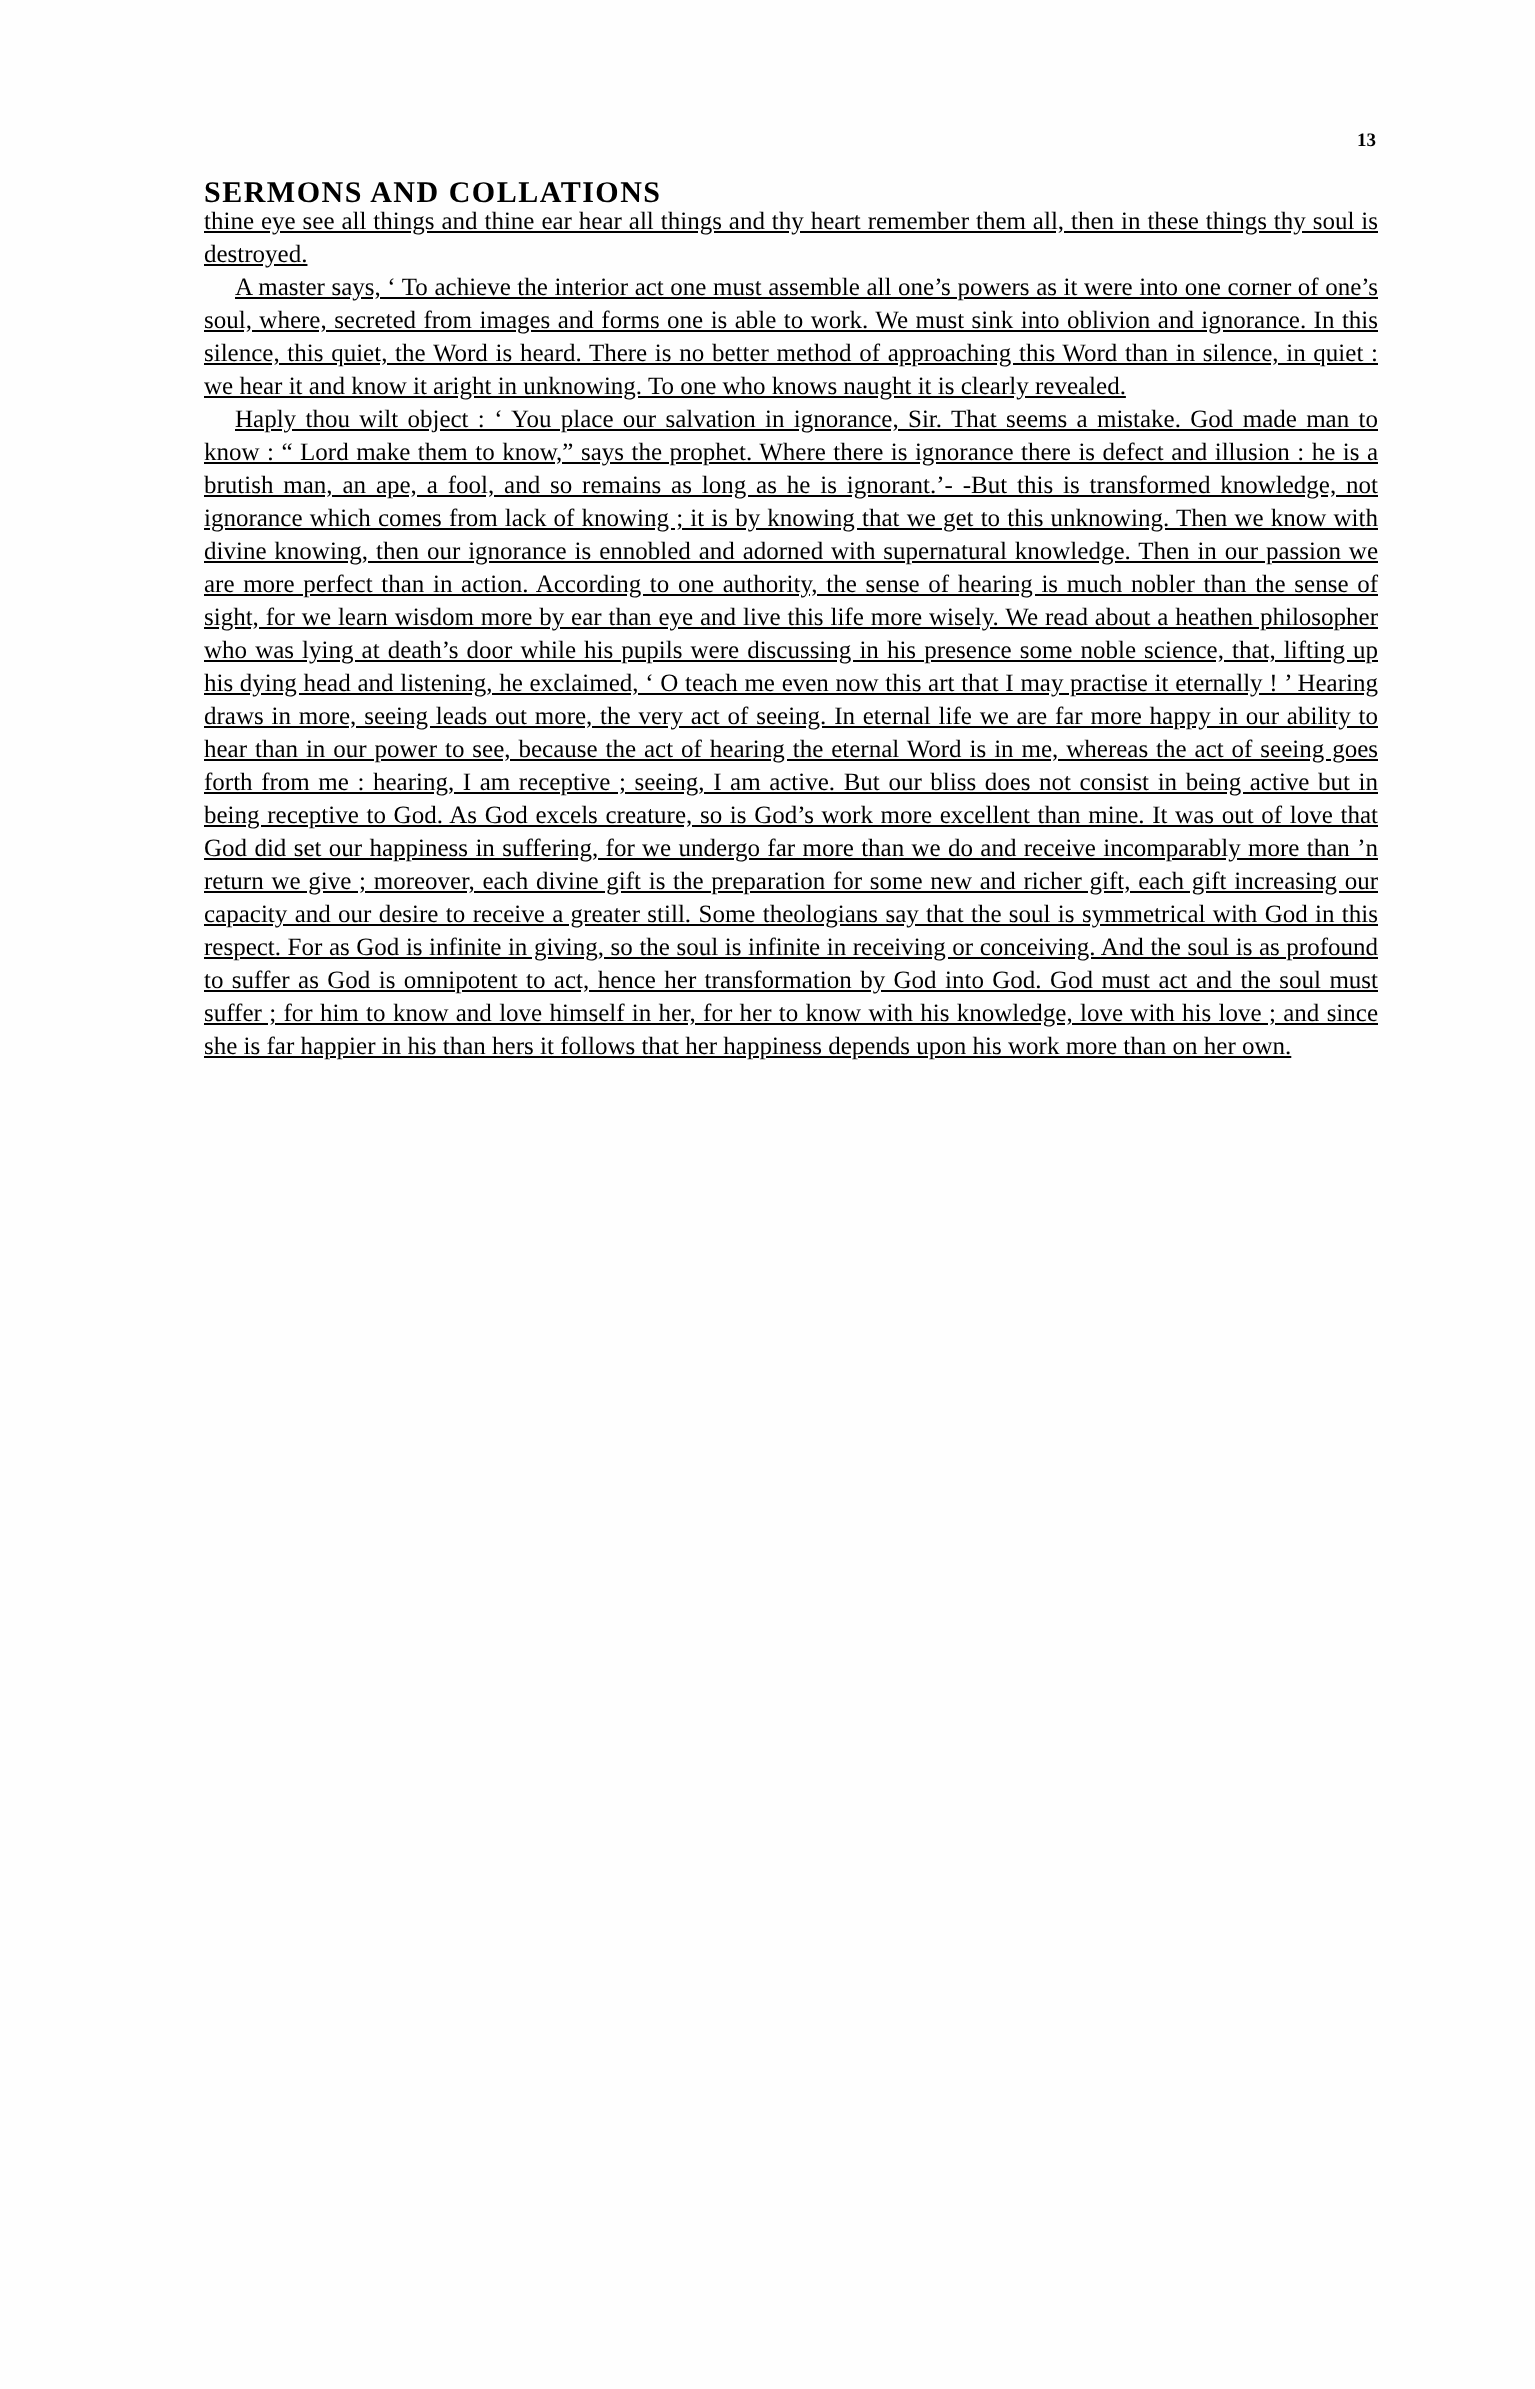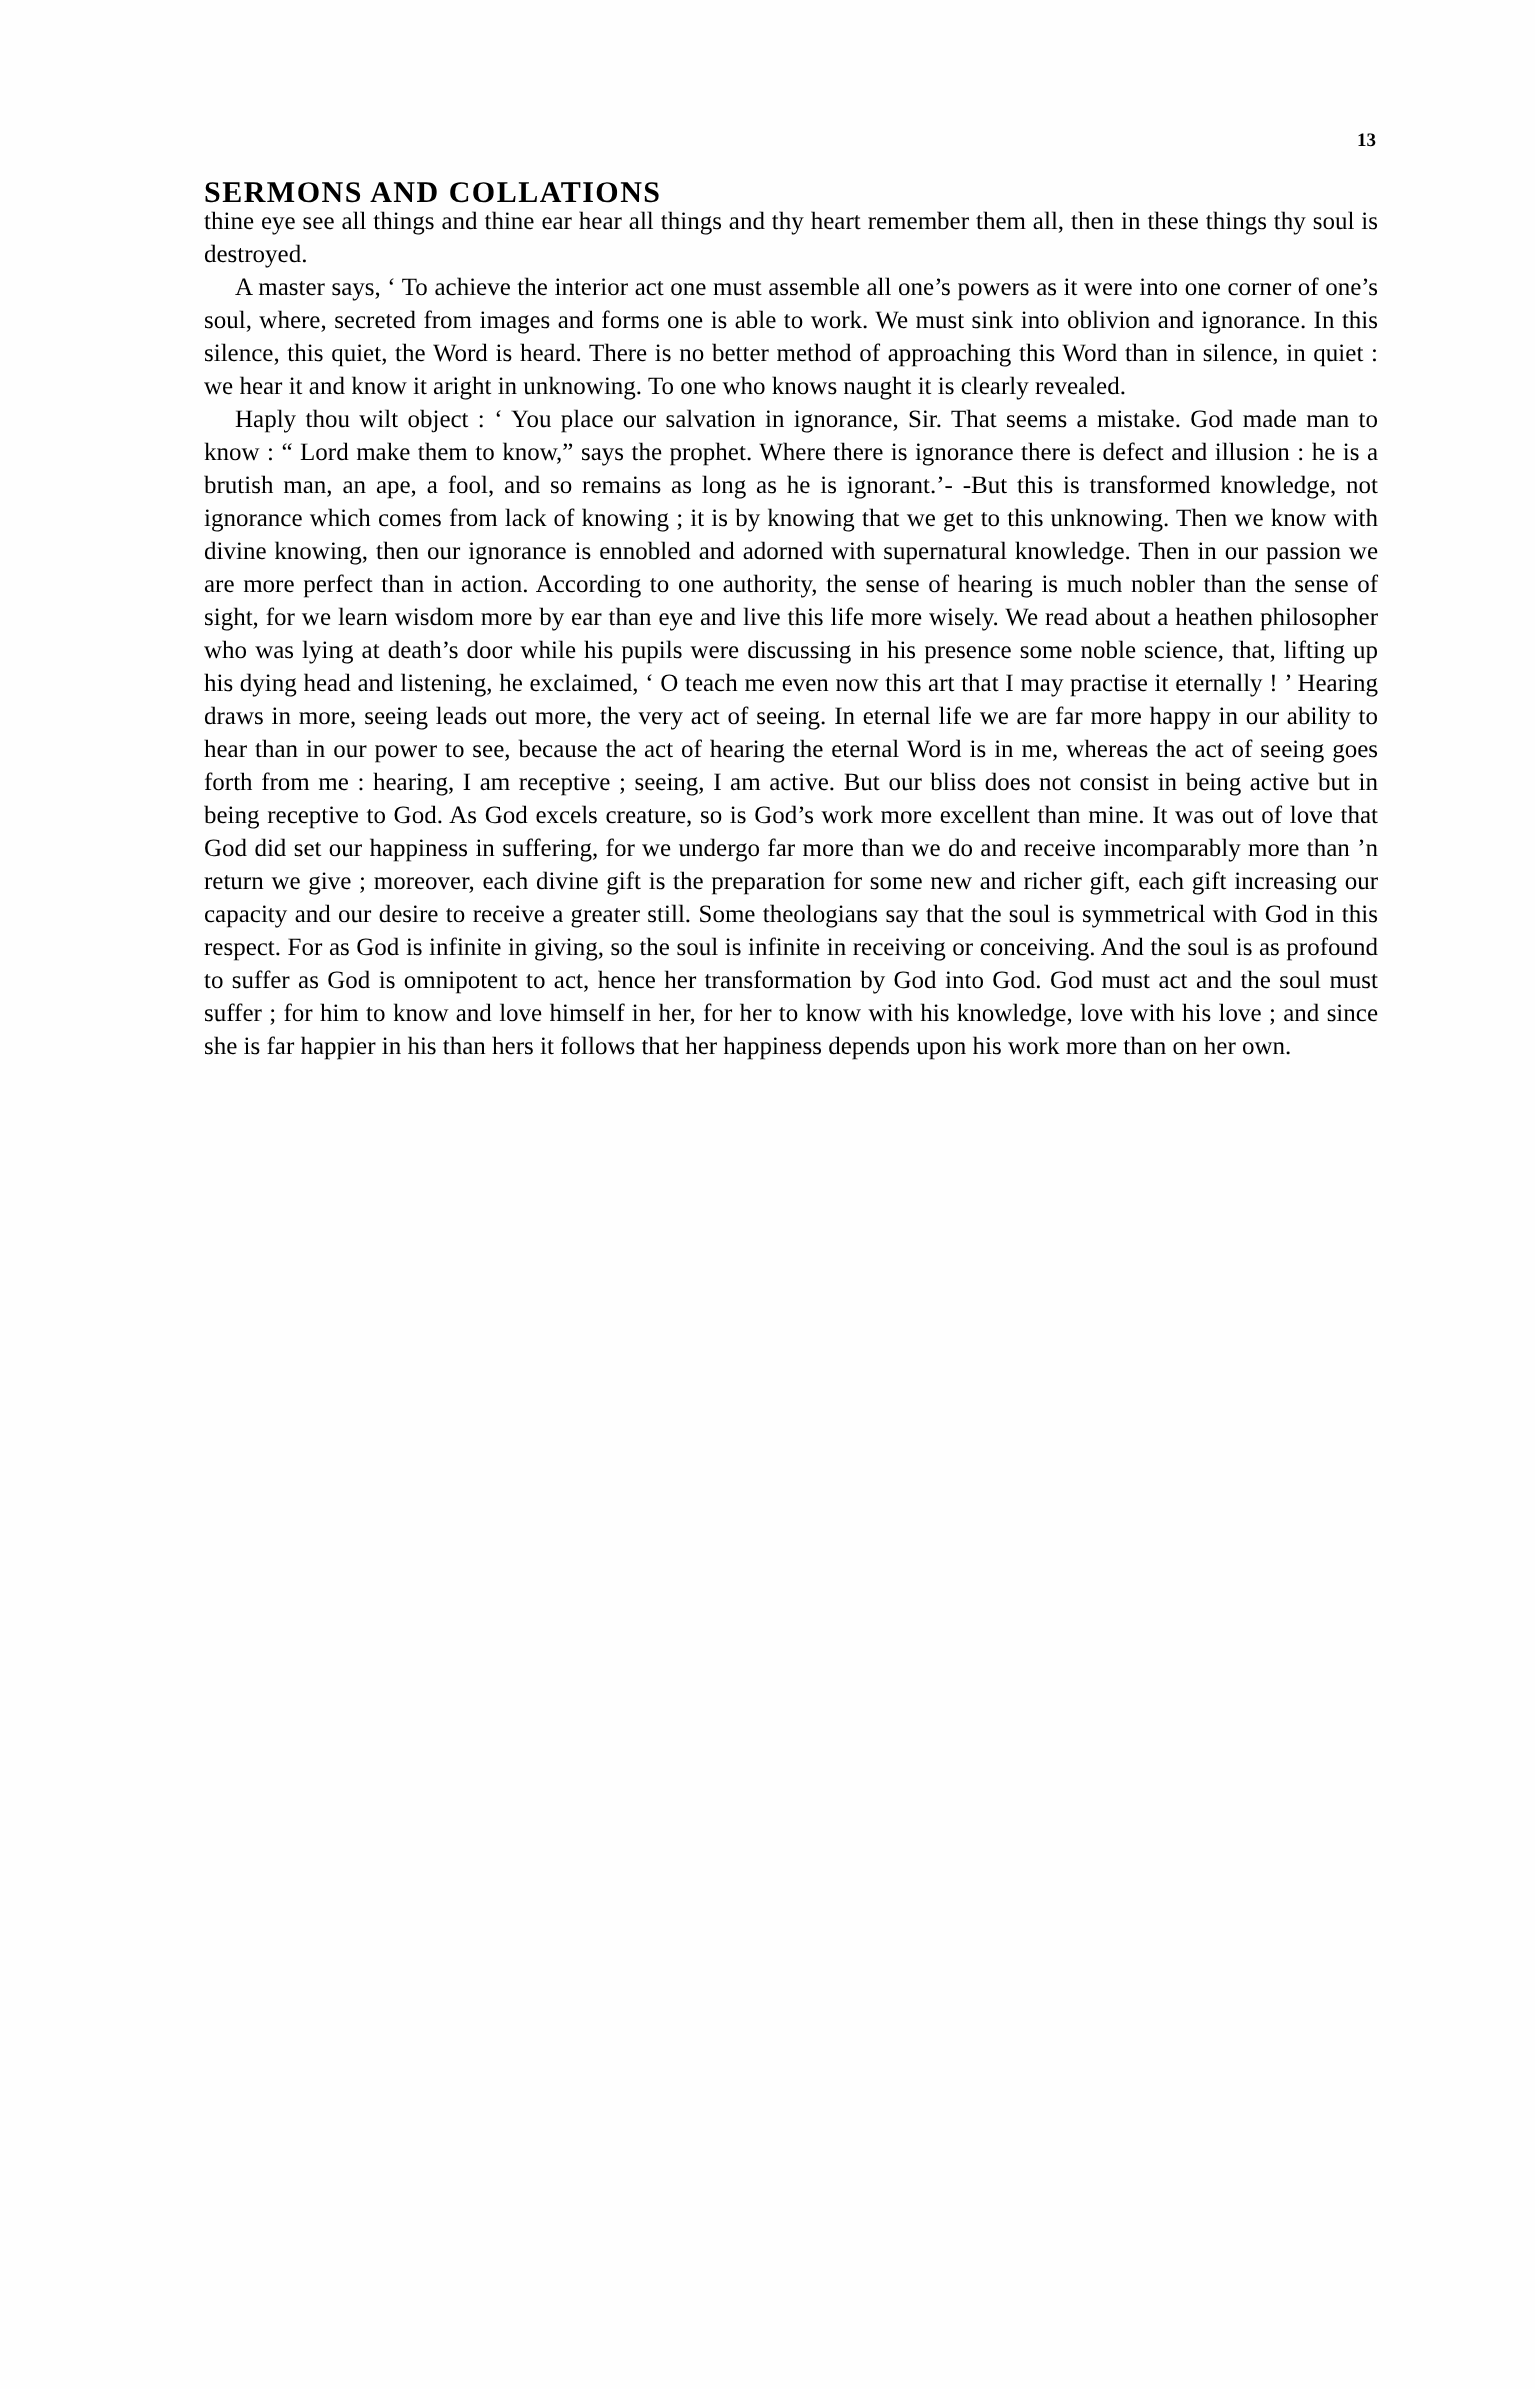--- a/index.html
+++ b/index.html
@@ -47,20 +47,21 @@
     top: 1px;
     font-size: 19px;
     font-weight: 700;
     line-height: 1;
   }
   .textblock {
     position: absolute;
     left: 204px;
     top: 205px;
     width: 1174px;
+    text-decoration: underline;
   }
   .para {
     margin: 0;
     font-size: 25px;
     line-height: 33px;
     text-align: justify;
     text-justify: inter-word;
     -webkit-hyphens: none;
     hyphens: none;
     word-spacing: 0px;

